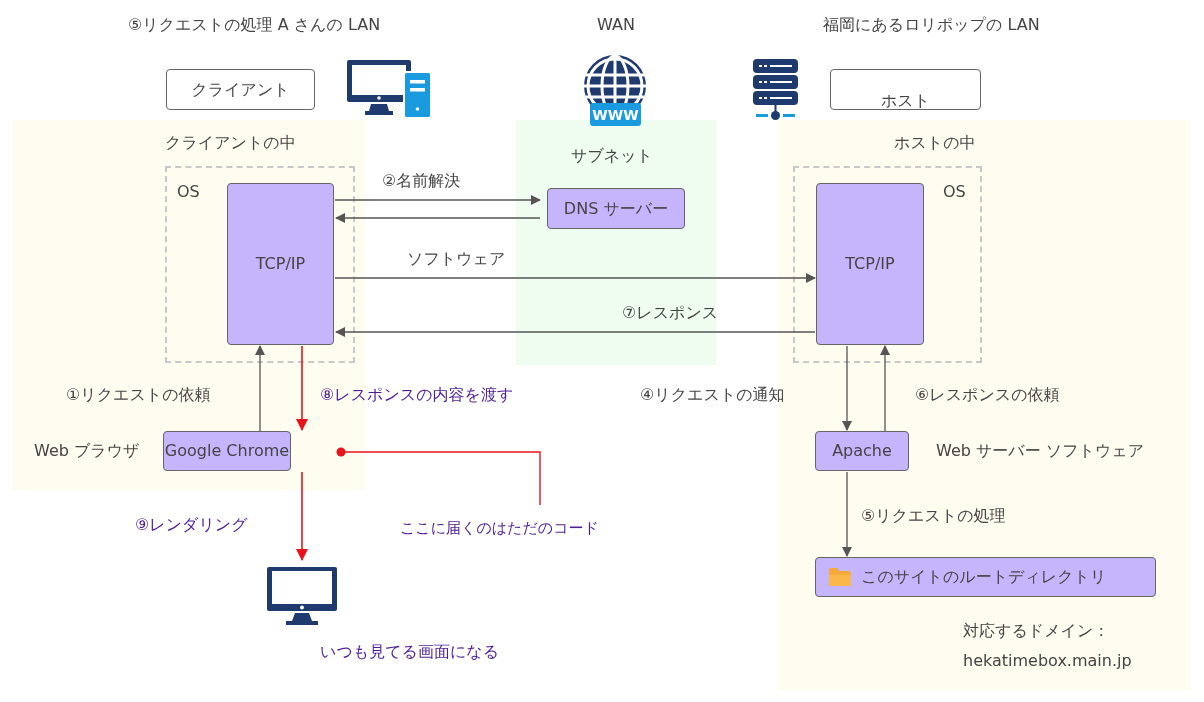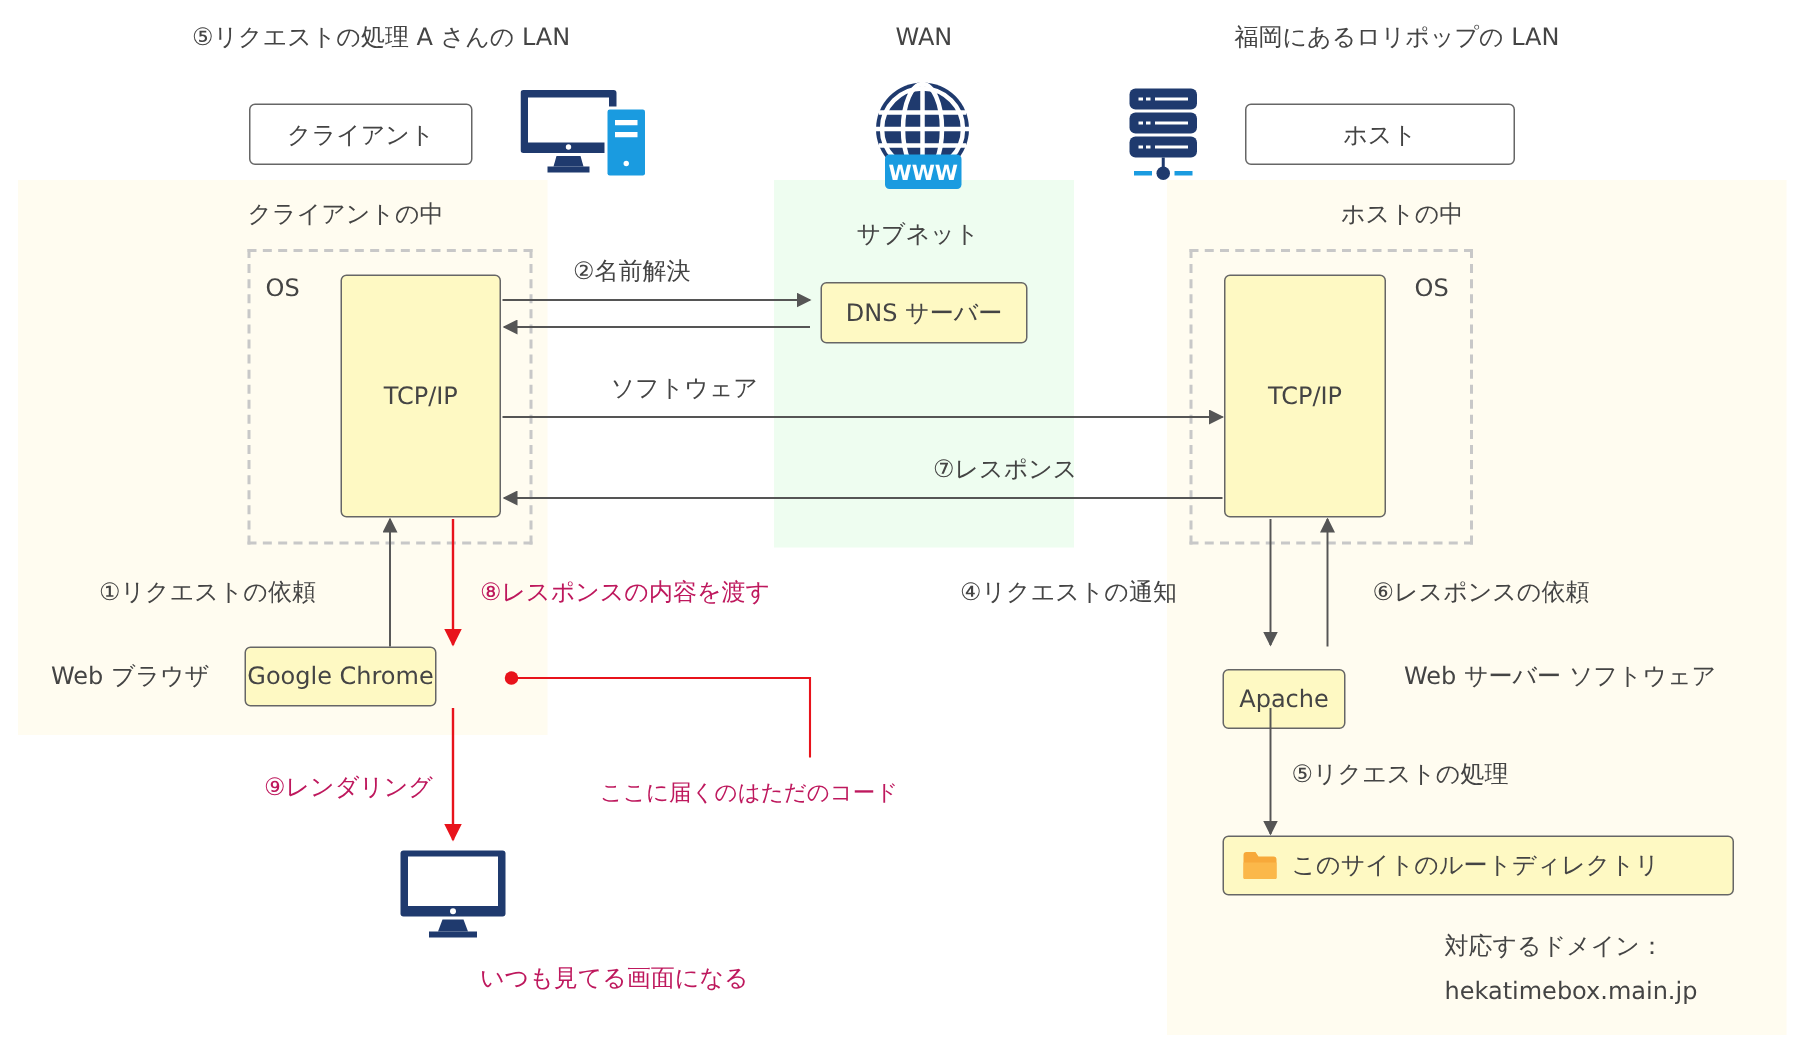--- a/index.html
+++ b/index.html
@@ -1,23 +1,23 @@
 <!DOCTYPE html>
 <html><head>
 <meta charset="utf-8">
 <style>
   html, body { margin:0; padding:0; background:#ffffff; }
   body { width:1204px; height:702px; position:relative; overflow:hidden;
          font-family: "DejaVu Sans", "Liberation Sans", sans-serif; color:#444; }
   .abs { position:absolute; }
   .txt { font-size:16px; color:#444; white-space:nowrap; line-height:1; }
-  .red { color:#be185d; }
+  .red { color:#4c1d95; }
   .panel-cream { background:#fffcf0; }
   .panel-green { background:#eefdf0; }
-  .box { border:1.5px solid #666; border-radius:4px; background:#fef9c3; box-sizing:border-box;
+  .box { border:1.5px solid #666; border-radius:4px; background:#c4b5fd; box-sizing:border-box;
          display:flex; align-items:center; justify-content:center; }
   .box.white { background:#ffffff; }
   .dash { border:2px dashed #c8c8c8; box-sizing:border-box; }
   svg.overlay { position:absolute; left:0; top:0; pointer-events:none; }
 </style>
 </head>
 <body>
 
 <div class="abs panel-cream" style="left:12px;top:120px;width:353px;height:370px;"></div>
 <div class="abs panel-green" style="left:516px;top:120px;width:200px;height:245px;"></div>
@@ -71,21 +71,21 @@
     <rect x="9" y="39" width="3" height="2"></rect>
       <rect x="14" y="39" width="3" height="2"></rect>
       <rect x="20" y="39" width="22" height="2"></rect>
   </g>
   <rect x="24.5" y="47" width="2" height="7" fill="#1f3a6e"></rect>
   <rect x="6" y="56" width="12" height="3" fill="#1a9be0"></rect>
   <rect x="33" y="56" width="12" height="3" fill="#1a9be0"></rect>
   <circle cx="25.5" cy="57.5" r="4.5" fill="#1f3a6e"></circle>
 </svg>
 
-<div class="abs box white" style="left:830px;top:69px;width:180px;height:41px;">
+<div class="abs box white" style="left:830px;top:69px;width:151px;height:41px;align-items:flex-end;">
   <span class="txt">ホスト</span>
 </div>
 
 <div class="abs txt" style="left:165px;top:135px;">クライアントの中</div>
 <div class="abs txt" style="left:571px;top:148px;">サブネット</div>
 <div class="abs txt" style="left:894px;top:135px;">ホストの中</div>
 
 <div class="abs dash" style="left:165px;top:166px;width:190px;height:197px;"></div>
 <div class="abs txt" style="left:177px;top:184px;">OS</div>
 <div class="abs box" style="left:227px;top:183px;width:107px;height:162px;">
@@ -100,21 +100,21 @@
 
 <div class="abs box" style="left:547px;top:188px;width:138px;height:41px;">
   <span class="txt">DNS サーバー</span>
 </div>
 
 <div class="abs txt" style="left:34px;top:443px;">Web ブラウザ</div>
 <div class="abs box" style="left:163px;top:431px;width:128px;height:40px;">
   <span class="txt">Google Chrome</span>
 </div>
 
-<div class="abs box" style="left:815px;top:446px;width:82px;height:40px;">
+<div class="abs box" style="left:815px;top:431px;width:94px;height:40px;">
   <span class="txt">Apache</span>
 </div>
 <div class="abs txt" style="left:936px;top:443px;">Web サーバー ソフトウェア</div>
 
 <div class="abs box" style="left:815px;top:557px;width:341px;height:40px;justify-content:flex-start;padding-left:12px;">
   <svg width="24" height="20" viewBox="0 0 24 20" style="margin-right:9px;">
     <path d="M1 3 Q1 1 3 1 L9 1 L11 4 L21 4 Q23 4 23 6 L23 18 Q23 19 22 19 L2 19 Q1 19 1 18 Z" fill="#f7a93a"></path>
     <path d="M1 8 L23 8 L23 18 Q23 19 22 19 L2 19 Q1 19 1 18 Z" fill="#fbb84a"></path>
   </svg>
   <span class="txt">このサイトのルートディレクトリ</span>
@@ -124,21 +124,21 @@
 <div class="abs txt" style="left:963px;top:653px;">hekatimebox.main.jp</div>
 
 <div class="abs txt" style="left:382px;top:173px;">②名前解決</div>
 <div class="abs txt" style="left:407px;top:251px;">ソフトウェア</div>
 <div class="abs txt" style="left:622px;top:305px;">⑦レスポンス</div>
 <div class="abs txt" style="left:66px;top:387px;">①リクエストの依頼</div>
 <div class="abs txt red" style="left:320px;top:387px;">⑧レスポンスの内容を渡す</div>
 <div class="abs txt" style="left:640px;top:387px;">④リクエストの通知</div>
 <div class="abs txt" style="left:915px;top:387px;">⑥レスポンスの依頼</div>
 <div class="abs txt" style="left:861px;top:508px;">⑤リクエストの処理</div>
-<div class="abs txt red" style="left:135px;top:517px;margin-left:41px;">⑨レンダリング</div>
+<div class="abs txt red" style="left:135px;top:517px;">⑨レンダリング</div>
 
 <div class="abs txt red" style="left:400px;top:521px;font-size:15px;">ここに届くのはただのコード</div>
 <div class="abs txt red" style="left:320px;top:644px;">いつも見てる画面になる</div>
 
 <svg class="abs" style="left:266px;top:566px;" width="72" height="60" viewBox="0 0 72 60">
   <rect x="1" y="1" width="70" height="44" rx="2" fill="#1f3a6e"></rect>
   <rect x="6" y="5" width="60" height="33" fill="#ffffff"></rect>
   <circle cx="36" cy="41.5" r="2" fill="#ffffff"></circle>
   <path d="M26 55 L46 55 L43 47 L29 47 Z" fill="#1f3a6e"></path>
   <rect x="20" y="55" width="32" height="4" fill="#1f3a6e"></rect>

